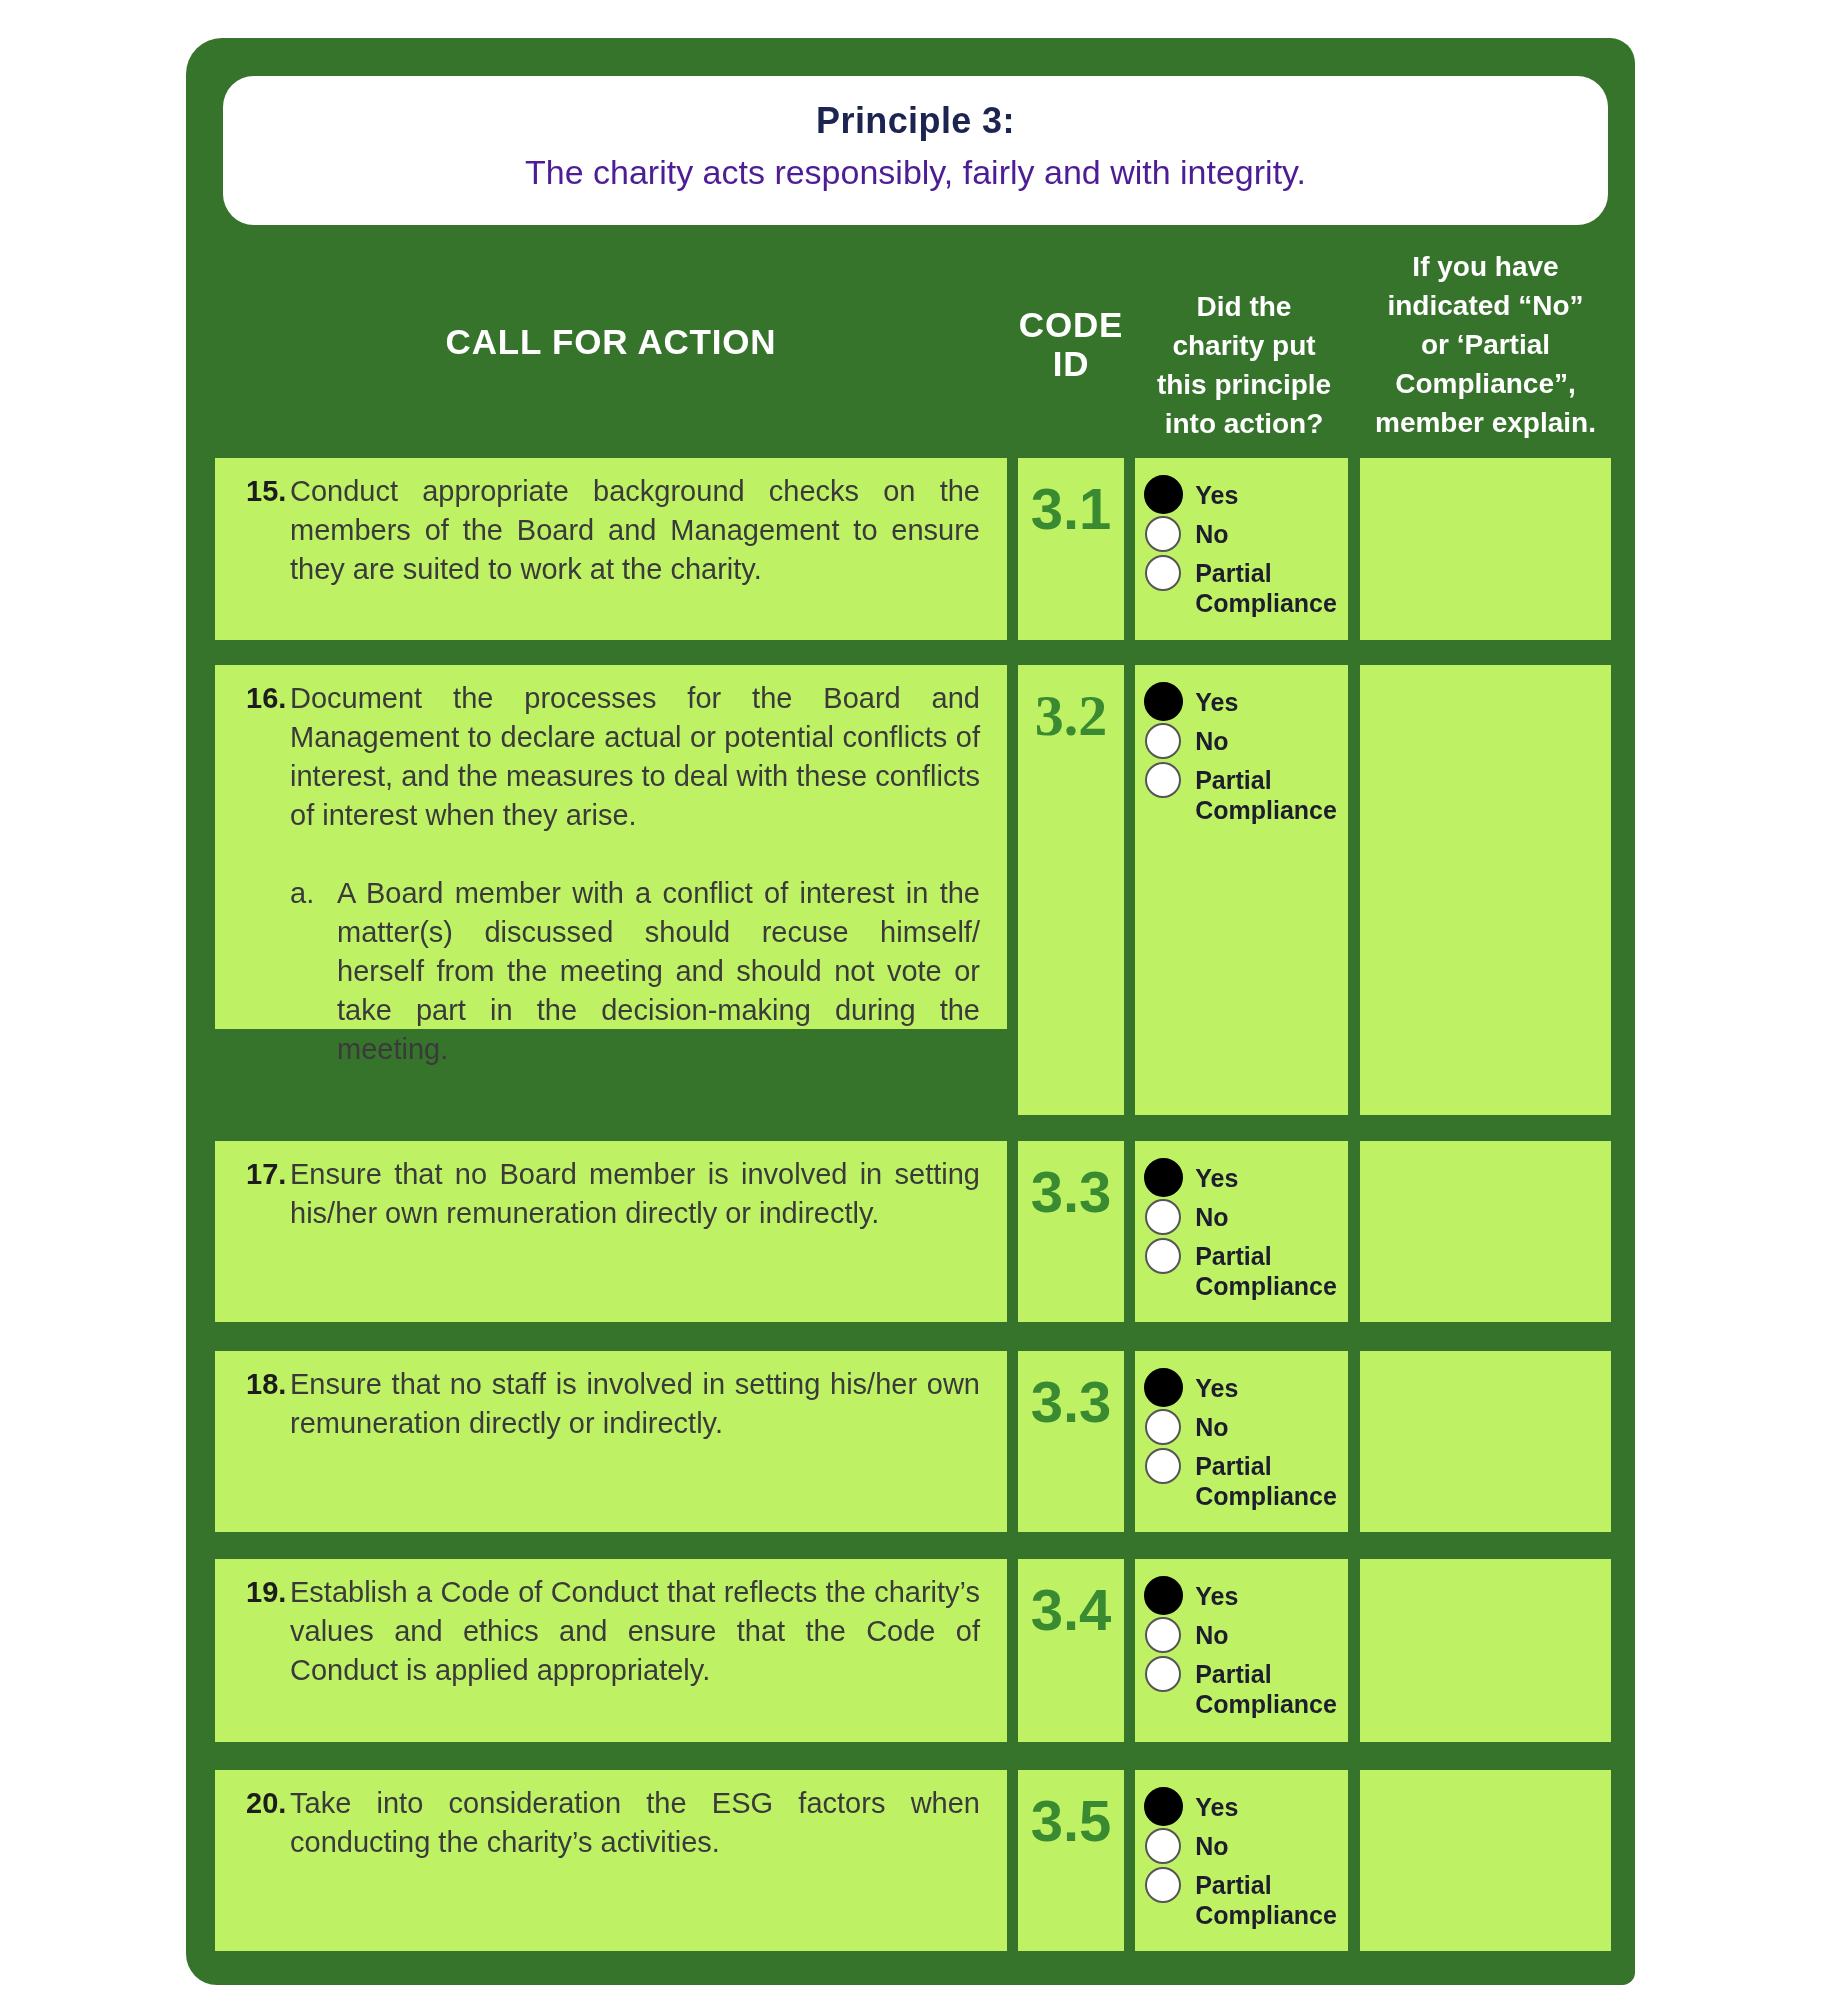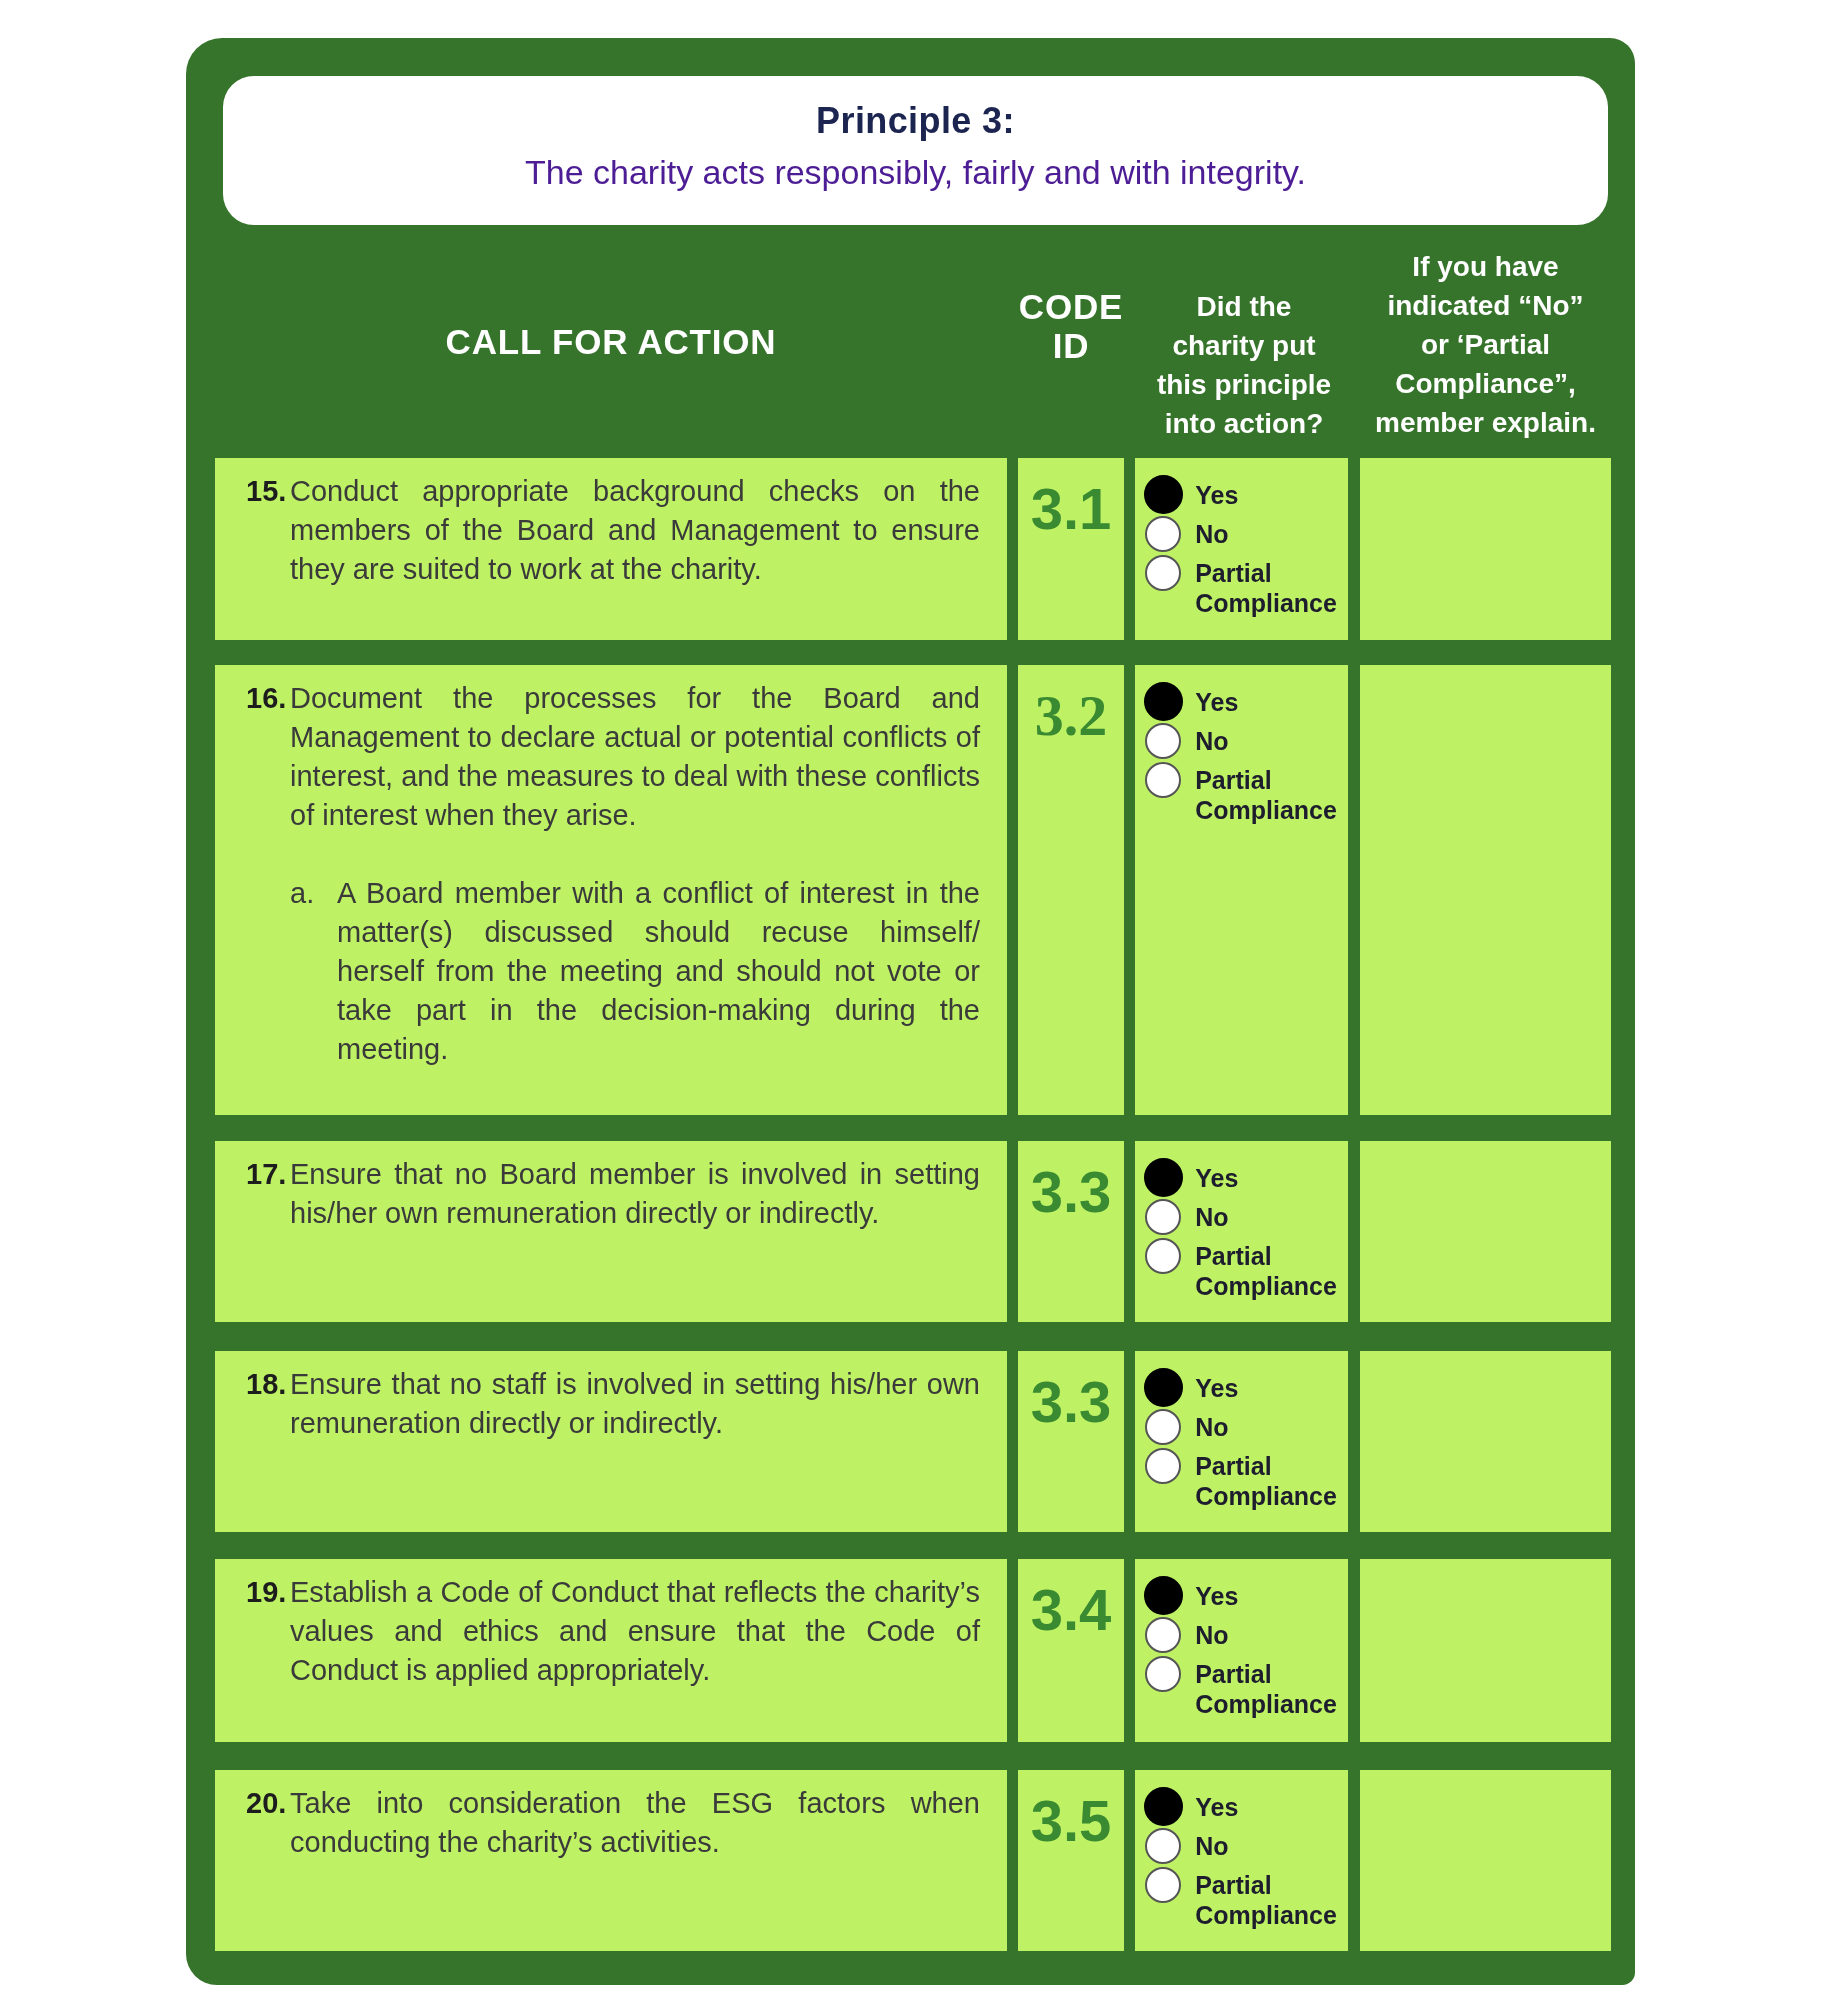--- a/index.html
+++ b/index.html
@@ -20,21 +20,21 @@
     position: absolute; left: 0; right: 0; top: 23.6px;
     font-weight: bold; font-size: 36px; letter-spacing: 0.4px; color: #1c2450;
   }
   .title-box .subtitle {
     position: absolute; left: 0; right: 0; top: 77px;
     font-size: 34px; color: #4c1d95;
   }
 
   .hdr { position: absolute; color: #ffffff; font-weight: bold; text-align: center; }
   .hdr-action { left: 215px; width: 792px; top: 322px; font-size: 35px; letter-spacing: 0.8px; }
-  .hdr-code { left: 1014px; width: 114px; top: 287px; font-size: 35px; line-height: 39px; letter-spacing: 0.8px; }
+  .hdr-code { left: 1014px; width: 114px; top: 305px; font-size: 35px; line-height: 39px; letter-spacing: 0.8px; }
   .hdr-code span { display: block; }
   .hdr-resp { left: 1132px; width: 224px; top: 287px; font-size: 28px; line-height: 39px; }
   .hdr-expl { left: 1356px; width: 259px; top: 247px; font-size: 28px; line-height: 39px; }
   .hdr-resp span, .hdr-expl span { display: block; white-space: nowrap; }
 
   .cell { position: absolute; background: #bef264; }
   .c-action { left: 215px; width: 792px; }
   .c-code { left: 1018px; width: 106px; }
   .c-resp { left: 1135px; width: 213px; }
   .c-expl { left: 1360px; width: 251px; }
@@ -125,21 +125,21 @@
           <span>Partial</span>
           <span>Compliance</span>
         </span>
       </div>
     </div>
   </div>
   <div class="cell c-expl" style="top: 458px; height: 182px;">
     <span></span>
   </div>
 
-  <div class="cell c-action" style="top: 665px; height: 450px;">
+  <div class="cell c-action" style="top: 665px; height: 364px;">
     <div class="action-text">
       <span class="num">16.</span>
       <div class="body">Document the processes for the Board and Management to declare actual or potential conflicts of interest, and the measures to deal with these conflicts of interest when they arise.</div>
       <div class="sub">
         <span class="sub-letter">a.</span>
         <div class="sub-body">A Board member with a conflict of interest in the matter(s) discussed should recuse himself/ herself from the meeting and should not vote or take part in the decision-making during the meeting.</div>
       </div>
     </div>
   </div>
   <div class="cell c-code" style="top: 665px; height: 450px; font-family: Liberation Serif, serif;">

